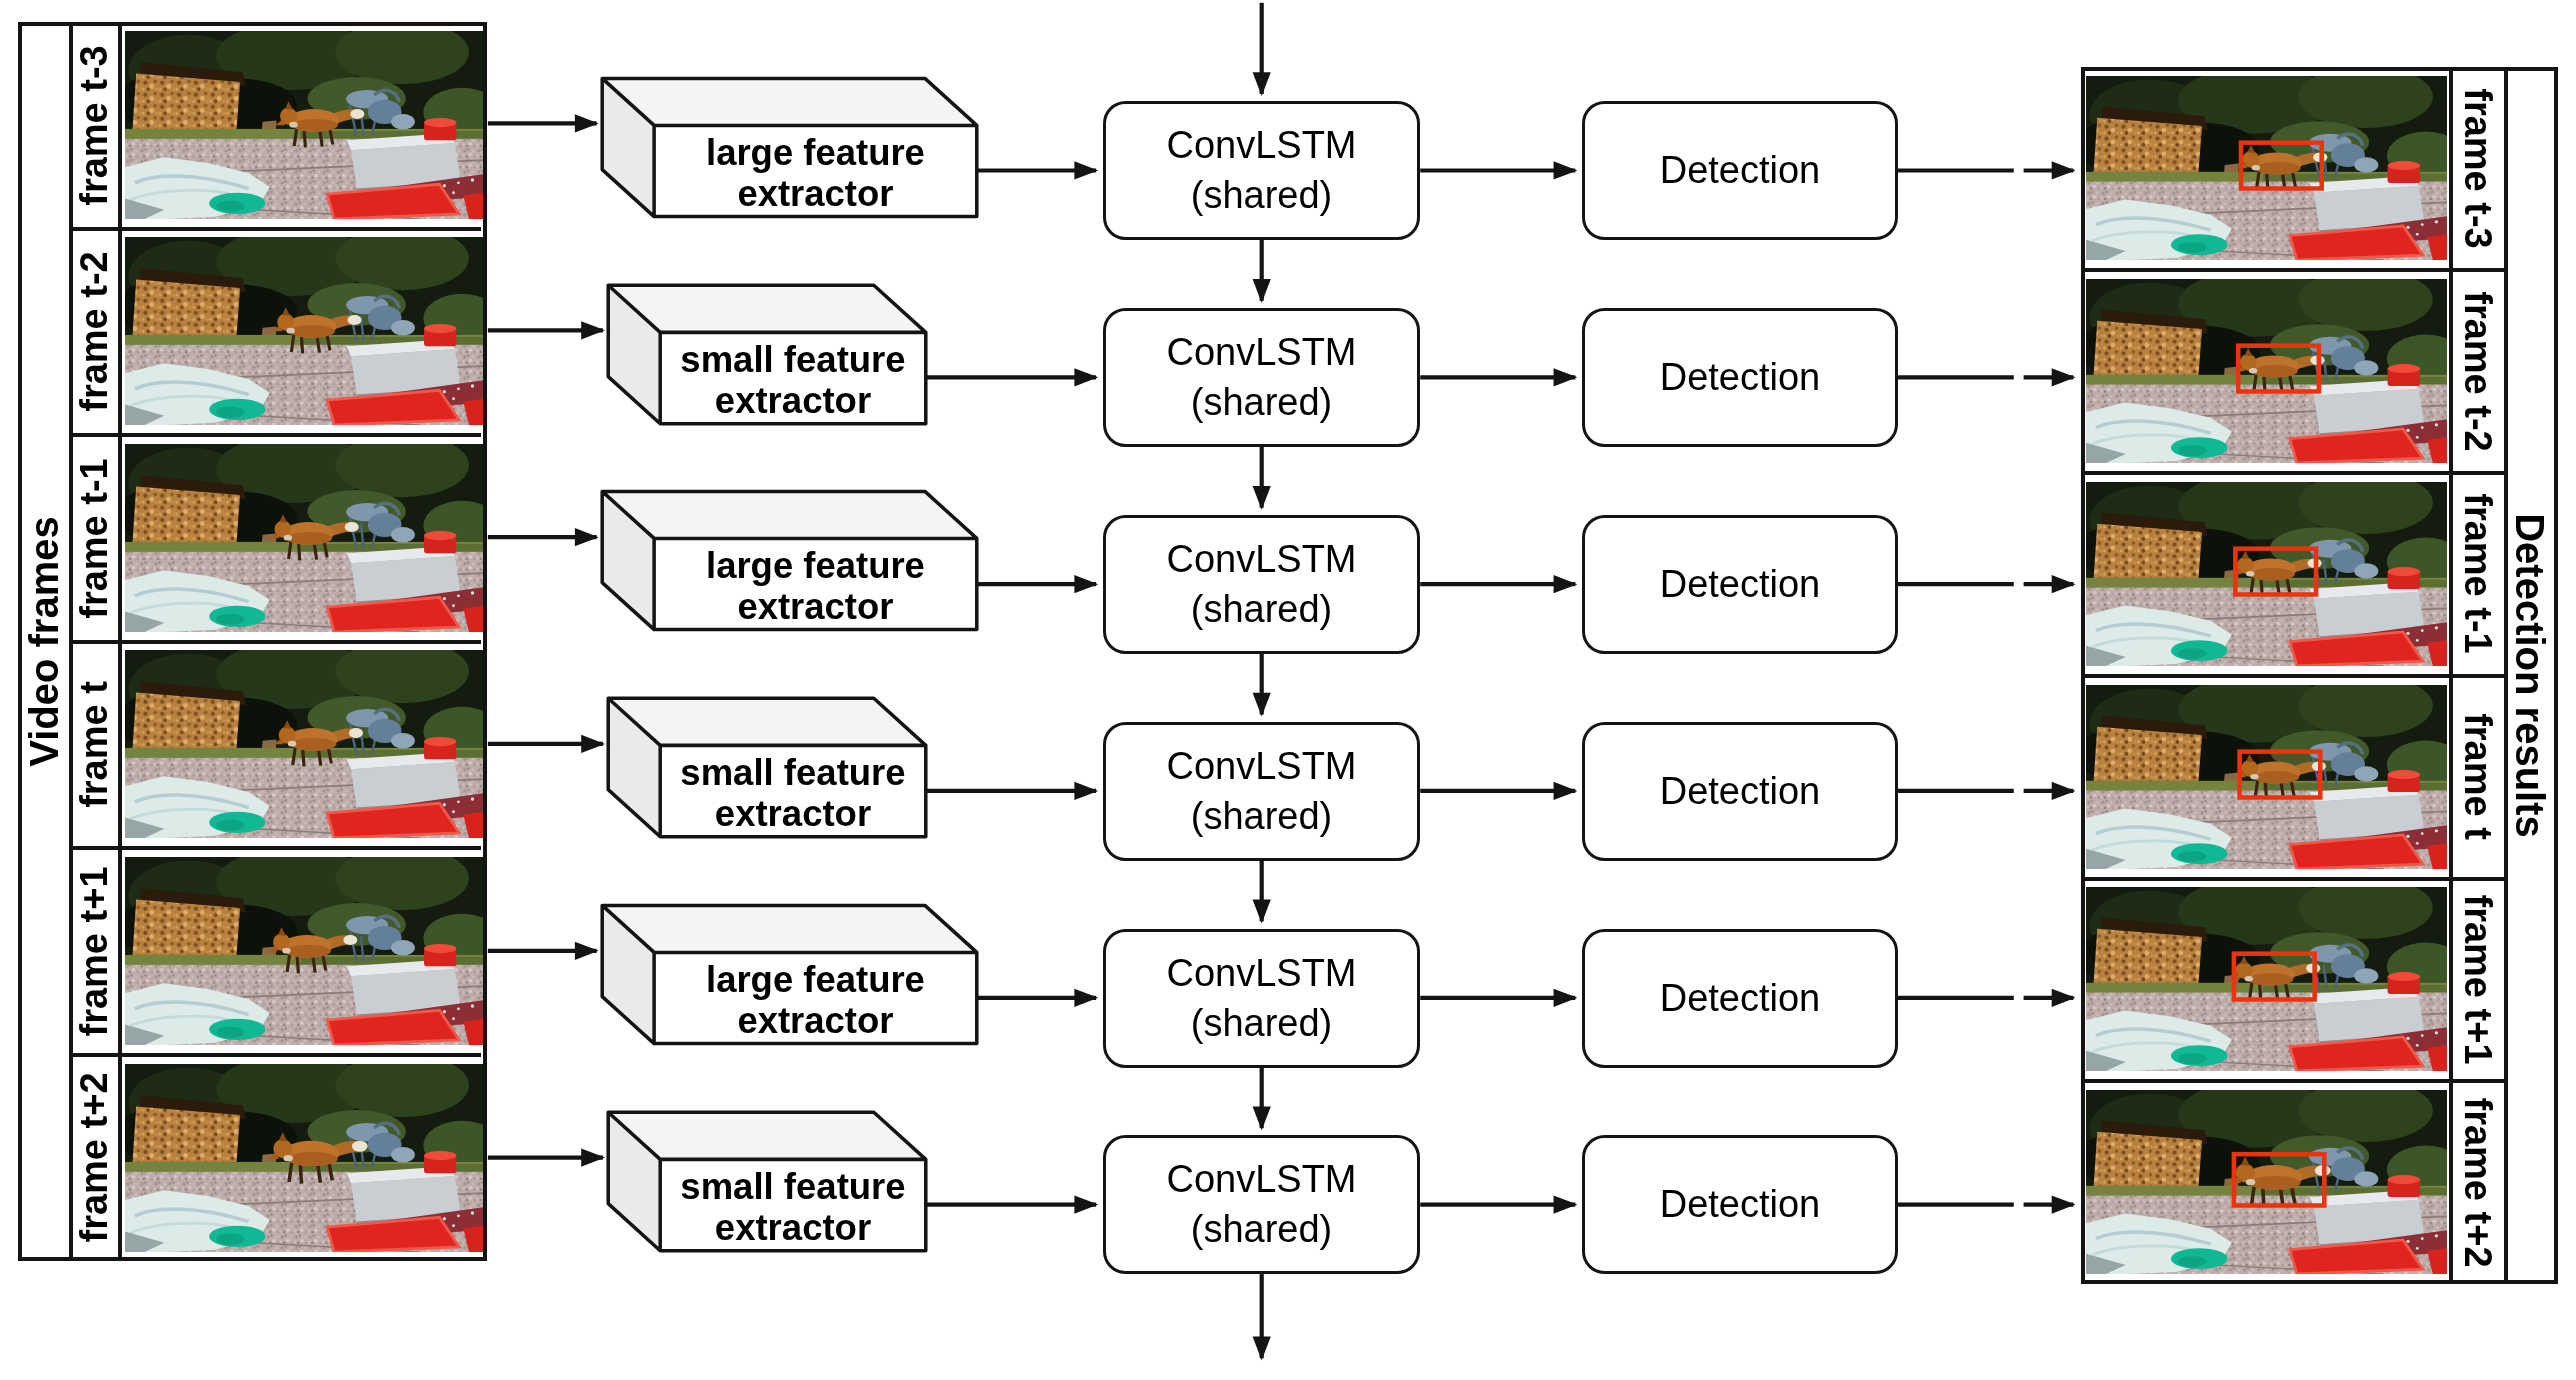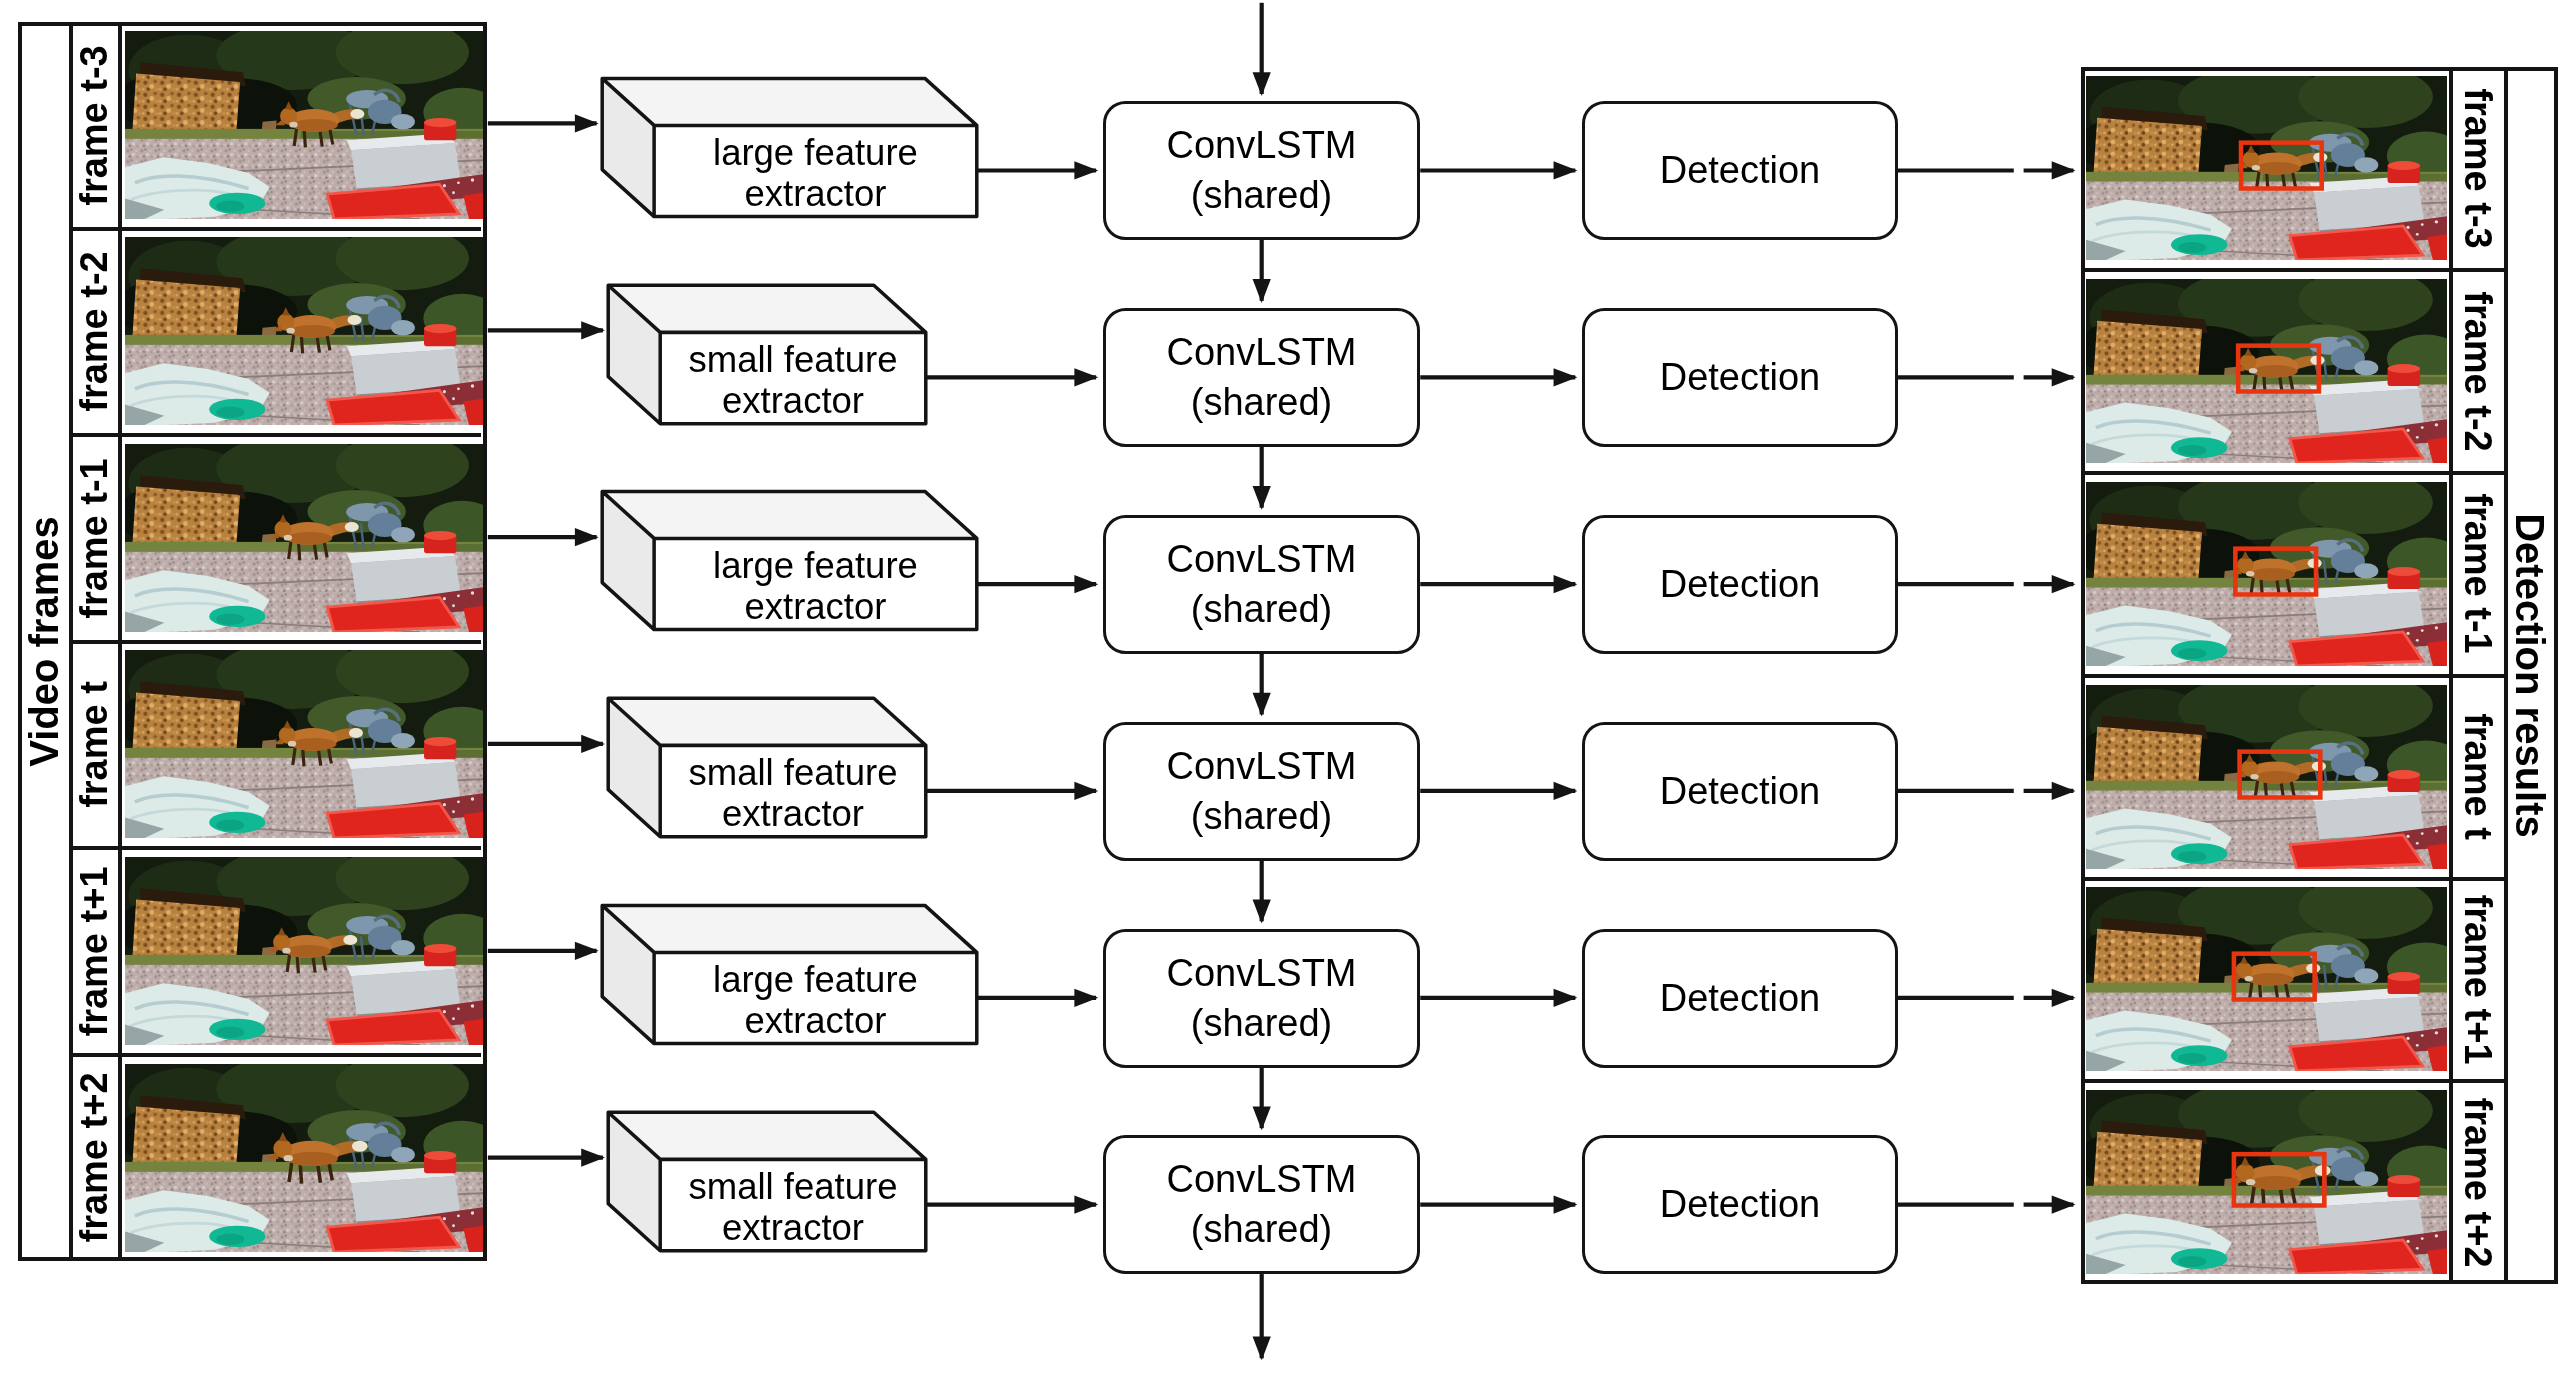--- a/index.html
+++ b/index.html
@@ -10,21 +10,21 @@
   .ln{background:#141414;z-index:3;}
   .cc{display:flex;align-items:center;justify-content:center;z-index:3;}
   .vup{transform:rotate(-90deg);white-space:nowrap;font-weight:bold;font-size:38px;}
   .vdn{transform:rotate(90deg);white-space:nowrap;font-weight:bold;font-size:38px;}
   .ttl{font-size:40px;}
   .rbox{border:3.5px solid #141414;border-radius:22.5px;background:#fff;z-index:5;
         display:flex;flex-direction:column;align-items:center;justify-content:center;
         font-size:38px;line-height:1.3;text-align:center;}
   .photo{background:#fff;z-index:2;}
   .photo svg{display:block;width:100%;height:100%;}
-  .extbox{z-index:5;}
+  .extbox{z-index:5;font-weight:bold;}
   #arrows{position:absolute;left:0;top:0;z-index:6;pointer-events:none;}
 </style>
 </head>
 <body>
 
 <div id="canvas">
     <svg width="0" height="0" style="position:absolute">
       <defs>
         <pattern id="pGravel" width="20" height="15" patternUnits="userSpaceOnUse">
           <rect width="20" height="15" fill="#bcacaa"></rect>

